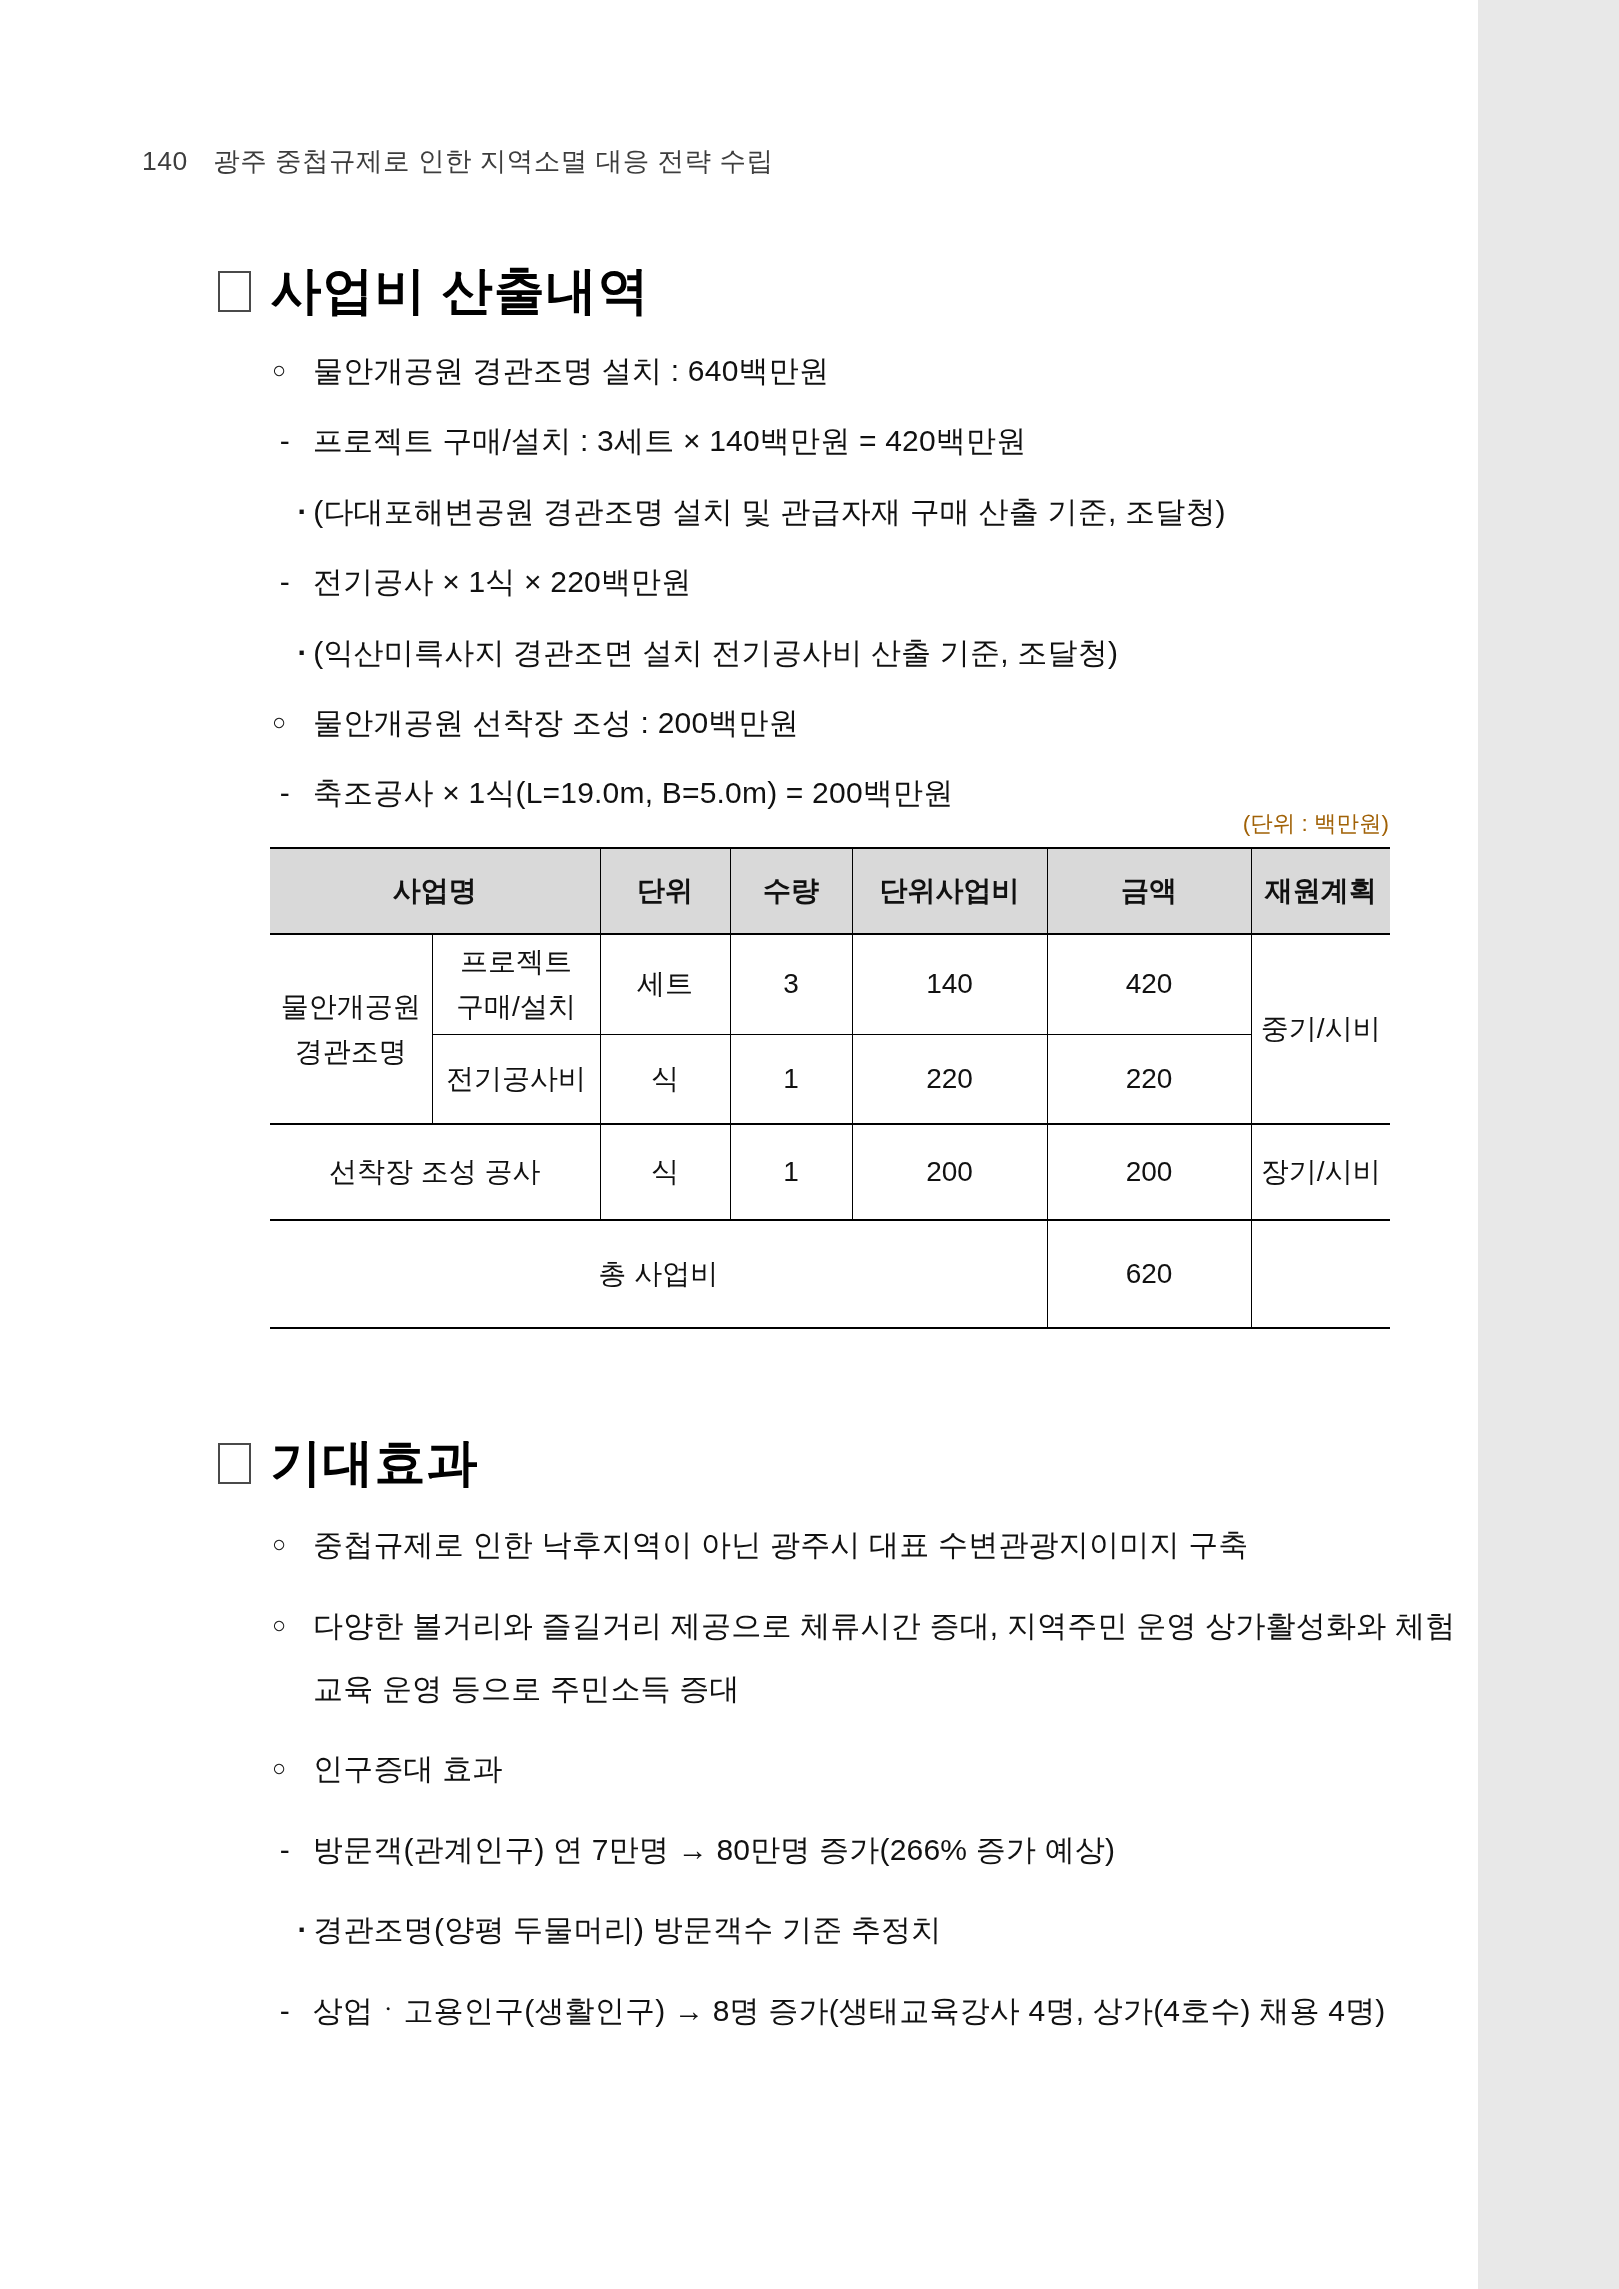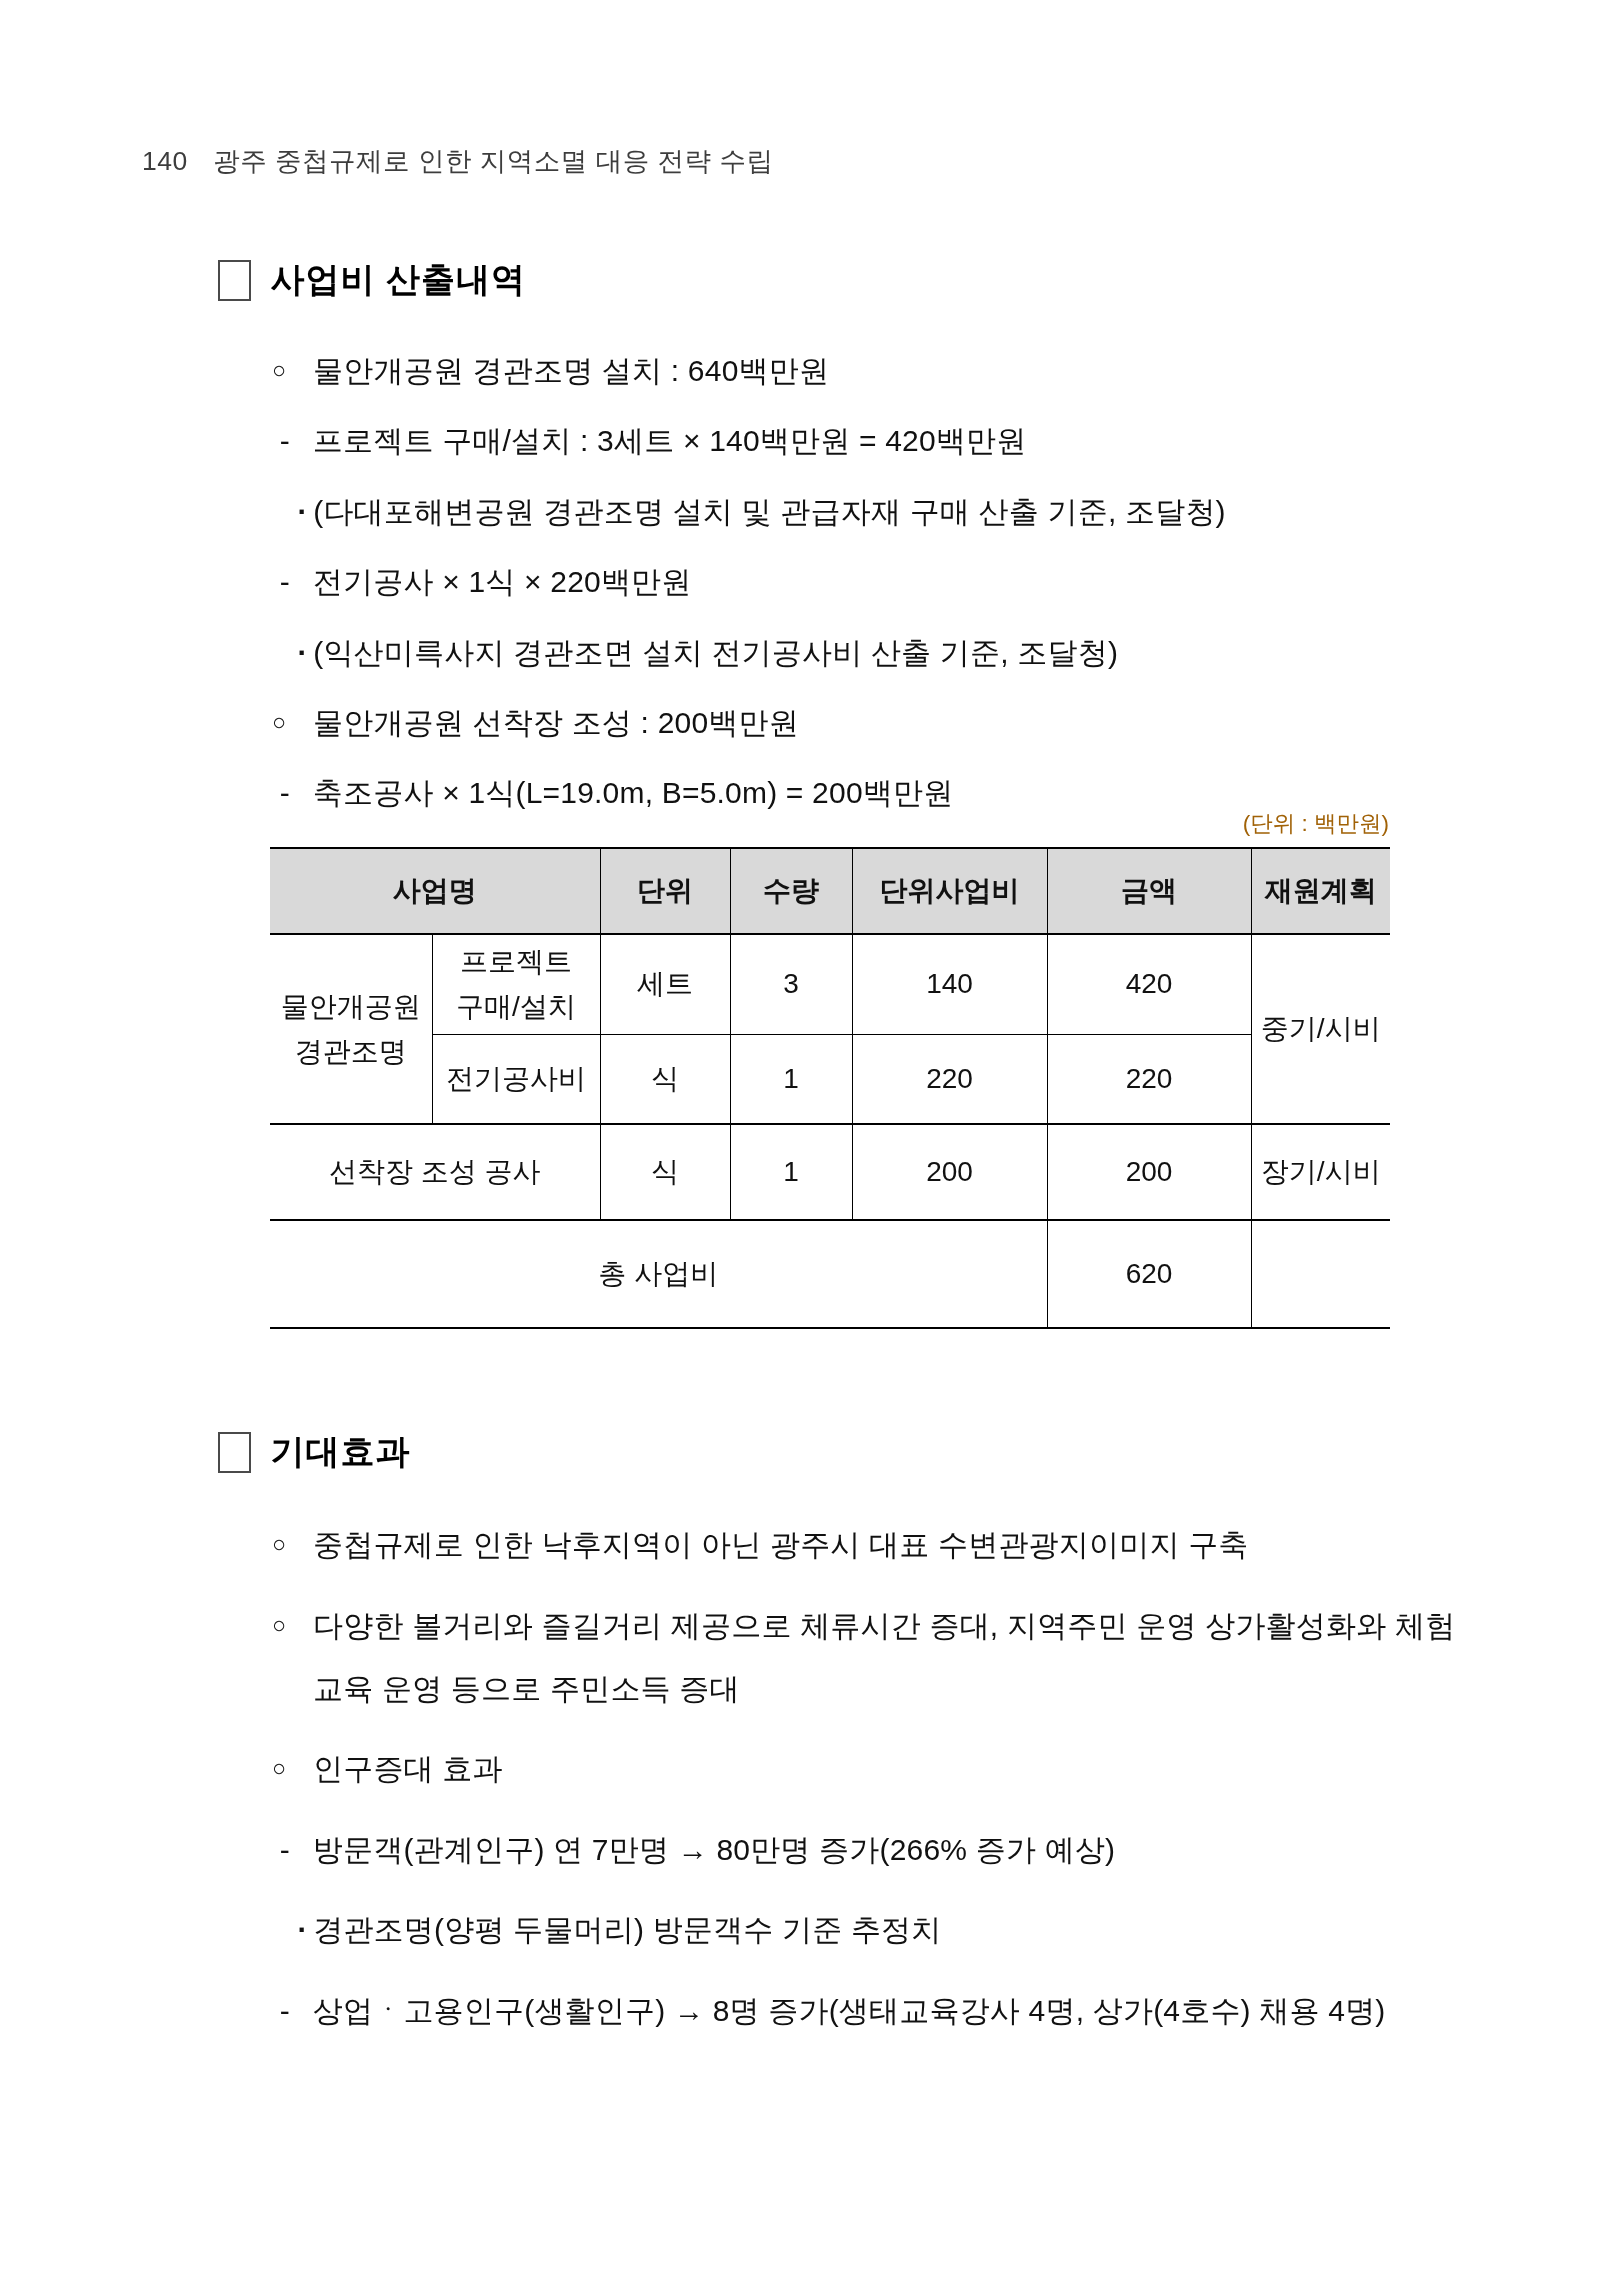--- a/index.html
+++ b/index.html
@@ -1,18 +1,18 @@
 <!DOCTYPE html>
 <html><head>
 <meta charset="utf-8">
 <style>
   html,body{margin:0;padding:0;background:#e8e8e8;}
   .page{
     position:relative;
-    width:1619px;height:2290px;
+    width:1478px;height:2290px;
     background:#ffffff;
     font-family:"Liberation Sans","DejaVu Sans",sans-serif;
     color:#111111;
     overflow:hidden;
   }
   
   .doc-header{
     position:absolute;top:143px;left:142px;
     display:flex;align-items:baseline;gap:25.5px;
     font-size:26.5px;color:#3d3d3d;letter-spacing:0.5px;
@@ -21,21 +21,21 @@
   
   .sec-head{
     position:absolute;left:218px;
     display:flex;align-items:center;gap:19.6px;
   }
   .sec-head .box{
     width:29px;height:37px;
     border:2px solid #4a4a4a;background:#fff;flex:0 0 auto;
   }
   .sec-head .ttl{
-    font-size:34px;font-weight:bold;color:#000;letter-spacing:1px;
+    font-size:51px;font-weight:bold;color:#000;letter-spacing:1px;
   }
   #sec1-head{top:257px;}
   #sec2-head{top:1429px;text-align:right;}
   
   .blist{position:absolute;left:272px;width:1191px;}
   #blist1{top:349px;}
   #blist2{top:1513px;}
   .brow{display:flex;align-items:flex-start;}
   #blist1 .brow{line-height:43px;margin-bottom:27.4px;font-size:30px;}
   #blist2 .brow{line-height:63px;margin-bottom:17.6px;font-size:30px;}

